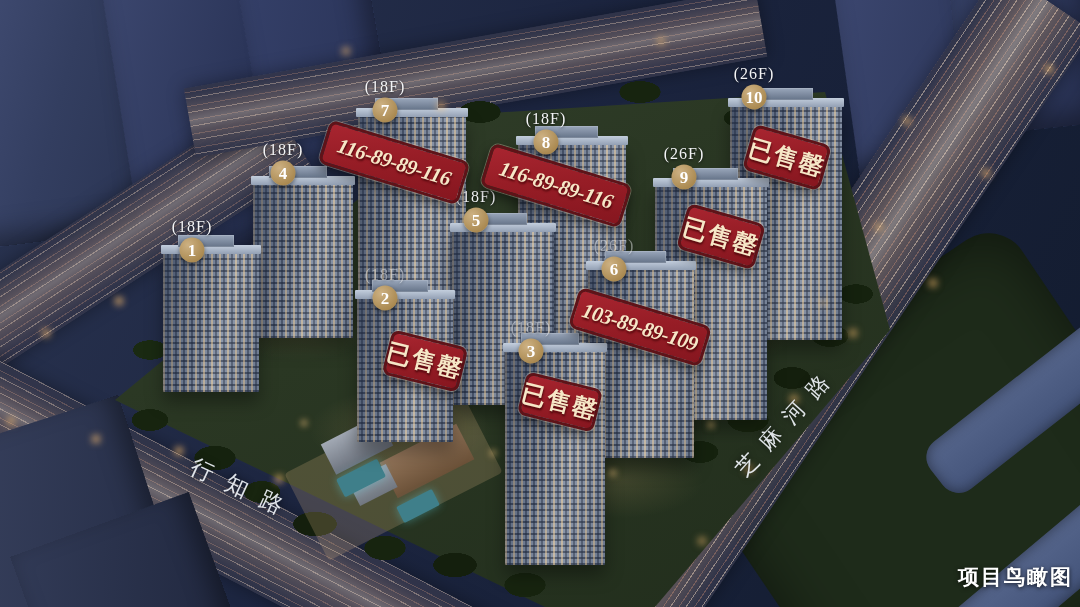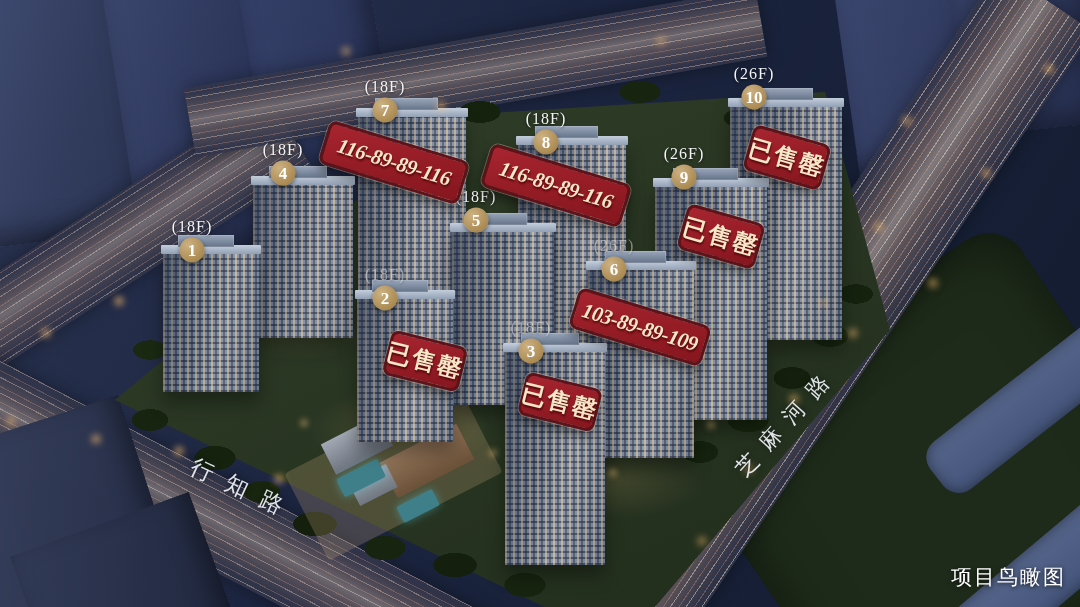--- a/index.html
+++ b/index.html
@@ -157,21 +157,21 @@
   .pos-bn2{left:386px;top:338px;width:78px;height:46px;transform:rotate(14deg);}
   .pos-bn3{left:521px;top:380px;width:78px;height:44px;transform:rotate(14deg);}
   .pos-bn9{left:681px;top:213px;width:80px;height:47px;transform:rotate(16deg);}
   .pos-bn10{left:747px;top:134px;width:80px;height:47px;transform:rotate(16deg);}
 
   
   .roadname{color:rgba(240,244,250,.92);font-size:23px;letter-spacing:15px;white-space:nowrap;
      transform-origin:left center;text-shadow:0 0 6px rgba(0,0,0,.6);}
   .rn-xingzhi{left:192px;top:450px;transform:rotate(25deg);}
   .rn-zhimahe{left:740px;top:458px;transform:rotate(-48deg);letter-spacing:13px;font-size:22px;}
-  .caption{right:14px;bottom:16px;color:#ffffff;font-size:21px;letter-spacing:2px;font-weight:400;
+  .caption{right:7px;bottom:16px;color:#ffffff;font-size:21px;letter-spacing:2px;font-weight:700;
      text-shadow:0 1px 4px rgba(0,0,0,.8);margin-left:28px;}
 </style>
 </head>
 <body>
 
 <div class="stage">
 
   <div class="cb cb1"></div>
   <div class="cb cb2"></div>
   <div class="cb cb3"></div>

